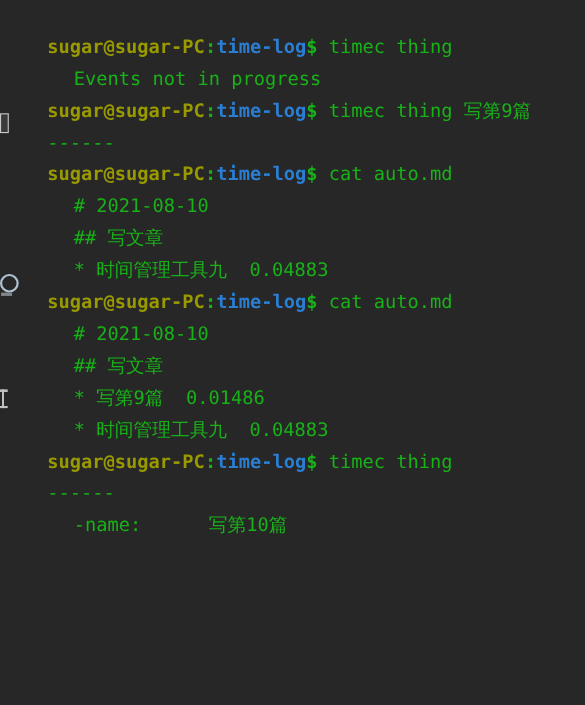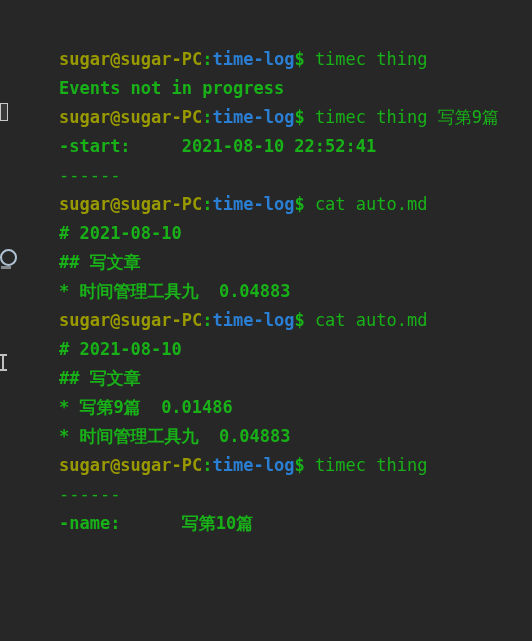--- a/index.html
+++ b/index.html
@@ -12,21 +12,21 @@
     width: 532px;
     height: 641px;
     overflow: hidden;
     font-family: "DejaVu Sans Mono", "Liberation Mono", monospace;
   }
   #terminal {
     position: relative;
     width: 532px;
     height: 641px;
     background: #272727;
-    padding: 16px;
+    padding: 0;
     box-sizing: border-box;
   }
   .line {
     height: 29px;
     line-height: 29px;
     font-size: 17px;
     white-space: pre;
     padding-left: 2px;
     letter-spacing: 0px;
     font-family: "DejaVu Sans Mono", "Liberation Mono", monospace;
@@ -46,21 +46,22 @@
   .dollar {
     color: #18b218;
     font-weight: bold;
   }
   .cmd {
     color: #18b218;
     font-weight: normal;
   }
   .out {
     color: #18b218;
-    font-weight: bold;
+    font-weight: normal;
+    margin-left: 24px;
   }
   .sep {
     color: #18b218;
   }
   
   .cursor-artifact {
     position: absolute;
     left: 0;
     pointer-events: none;
   }
@@ -108,23 +109,20 @@
   <div class="line">
     <span class="out">Events not in progress</span>
   </div>
 
   <div class="line">
     <span class="user">sugar@sugar-PC</span><span class="colon">:</span><span class="path">time-log</span><span class="dollar">$</span><span class="cmd"> timec thing 写第9篇</span>
   </div>
 
 
 
-  <div class="line">
-    <span class="out">-start:     2021-08-10 22:52:41</span>
-  </div>
 
   <div class="line">
     <span class="sep">------</span>
   </div>
 
   <div class="line">
     <span class="user">sugar@sugar-PC</span><span class="colon">:</span><span class="path">time-log</span><span class="dollar">$</span><span class="cmd"> cat auto.md</span>
   </div>
 
   <div class="line">

